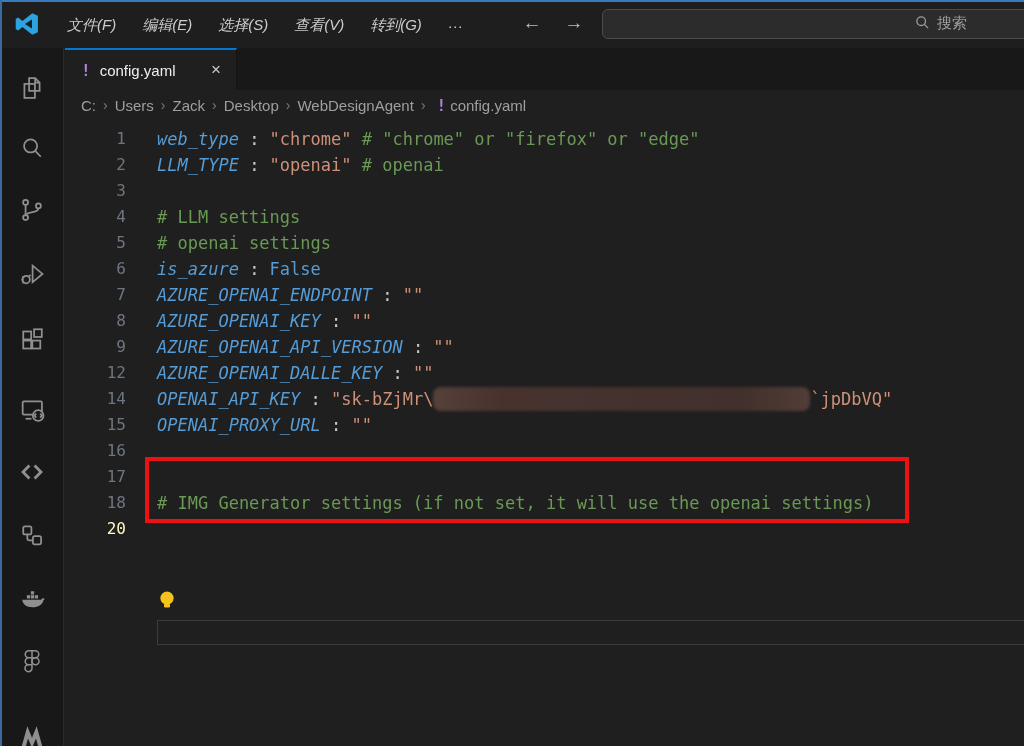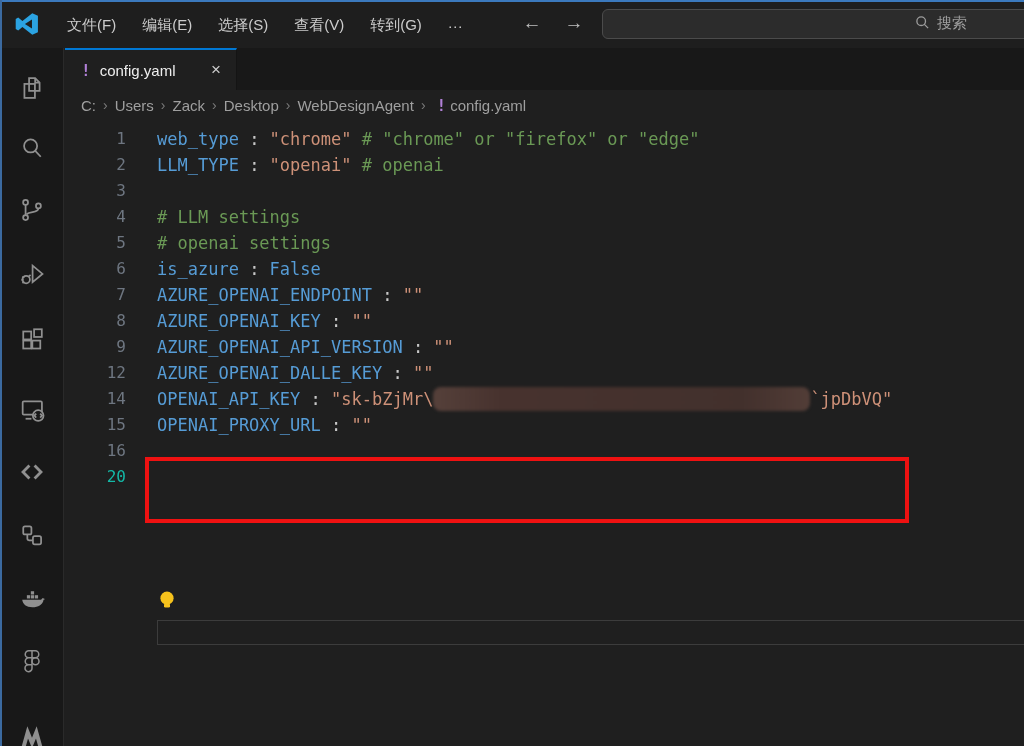--- a/index.html
+++ b/index.html
@@ -7,21 +7,21 @@
               font-family:"Liberation Sans","DejaVu Sans",sans-serif; }
   #root { position:relative; width:1024px; height:746px; background:#1f1f1f; overflow:hidden; }
 
   
   .win-border-top { position:absolute; top:0; left:0; width:1024px; height:2px; background:#3b79bd; z-index:60; }
   .win-border-left { position:absolute; top:0; left:0; width:2px; height:746px; background:#3b6aa0; z-index:60; }
 
   
   .titlebar { position:absolute; top:2px; left:0; width:1024px; height:46px; background:#1e1e1e; }
   .vscode-logo { position:absolute; left:13px; top:9px; }
-  .menubar { position:absolute; left:54px; top:8px; height:30px; display:flex; align-items:center; }
+  .menubar { position:absolute; left:54px; top:8px; height:30px; display:flex; align-items:center;font-style:italic; }
   .menu-item { padding:5px 13px; font-size:15px; color:#cccccc; border-radius:5px; cursor:default; white-space:nowrap; }
   .nav-arrow { position:absolute; top:7px; font-size:19px; color:#c2c2c2; width:28px; text-align:center; line-height:28px; }
   .nav-back { left:518px; } .nav-fwd { left:560px; }
   .search-box { position:absolute; left:602px; top:7px; width:432px; height:30px; background:#2c2c2c;
                 border:1px solid #4b4b4b; border-radius:6px; }
   .search-content { position:absolute; left:312px; top:4px; display:flex; align-items:center; gap:7px; color:#9d9d9d; font-size:15px; }
 
   
   .activitybar { position:absolute; left:0; top:48px; width:64px; height:698px; background:#181818; border-right:1px solid #2a2a2a; }
   .ab-item { position:absolute; left:18px; width:28px; height:28px; }
@@ -40,23 +40,23 @@
                 display:flex; align-items:center; padding-left:14px; font-size:15px; color:#9f9f9f; }
   .bc-seg { padding:0 2px; white-space:nowrap; }
   .bc-sep { color:#7a7a7a; padding:0 5px; font-size:14px; }
   .bc-yaml { margin:0 2px 0 6px; }
 
   
   .editor { position:absolute; left:65px; top:120px; width:959px; height:626px; background:#1f1f1f; }
   .lines { position:absolute; left:0; top:6px; width:100%; }
   .line { height:26px; display:flex; font-family:"DejaVu Sans Mono","Liberation Mono",monospace; font-size:17px; line-height:26px; }
   .ln { width:61px; flex:none; text-align:right; color:#6e7681; font-size:16px; }
-  .line.active .ln { color:#14b8a6; }
+  .line.active .ln { color:#fef9c3; }
   .code { margin-left:31px; white-space:pre; color:#cccccc; }
-  .tk-key { color:#569cd6; }
+  .tk-key { color:#569cd6;font-style:italic; }
   .tk-punc { color:#c8c8c8; }
   .tk-str { color:#ce9178; }
   .tk-cmt { color:#6a9955; }
   .tk-const { color:#569cd6; }
   .redacted { display:inline-block; height:24px; vertical-align:-6px; border-radius:8px;
               background:linear-gradient(90deg,#55403a,#47322e 18%,#42302c 82%,#523d37); filter:blur(1.6px); }
 
   .annotation-box { position:absolute; left:80px; top:337px; width:764px; height:66px;
                     border:4px solid #ee1111; z-index:40; }
   .current-line-box { position:absolute; left:92px; right:0; top:500px; height:25px;
@@ -251,20 +251,28 @@
           <span class="code"><span class="tk-key">OPENAI_API_KEY</span><span class="tk-punc"> : </span><span class="tk-str">"sk-bZjMr\</span><span class="redacted" style="width: 377px;"></span><span class="tk-str">`jpDbVQ"</span></span>
         </div>
         <div class="line">
           <span class="ln">15</span>
           <span class="code"><span class="tk-key">OPENAI_PROXY_URL</span><span class="tk-punc"> : </span><span class="tk-str">""</span></span>
         </div>
         <div class="line">
           <span class="ln">16</span>
           <span class="code"></span>
         </div>
+        <div class="line">
+          <span class="ln">17</span>
+          <span class="code"></span>
+        </div>
+        <div class="line">
+          <span class="ln">18</span>
+          <span class="code"><span class="tk-cmt"># IMG Generator settings (if not set, it will use the openai settings)</span></span>
+        </div>
         <div class="line active">
           <span class="ln">20</span>
           <span class="code"></span>
         </div>
       </div>
     <div class="annotation-box"></div>
     <span class="lightbulb">
       <svg width="20" height="20" viewBox="0 0 20 20">
           <circle cx="10" cy="8.2" r="6.6" fill="#f6c21c"></circle>
           <rect x="7" y="13.6" width="6" height="4" rx="1.4" fill="#f6c21c"></rect>

